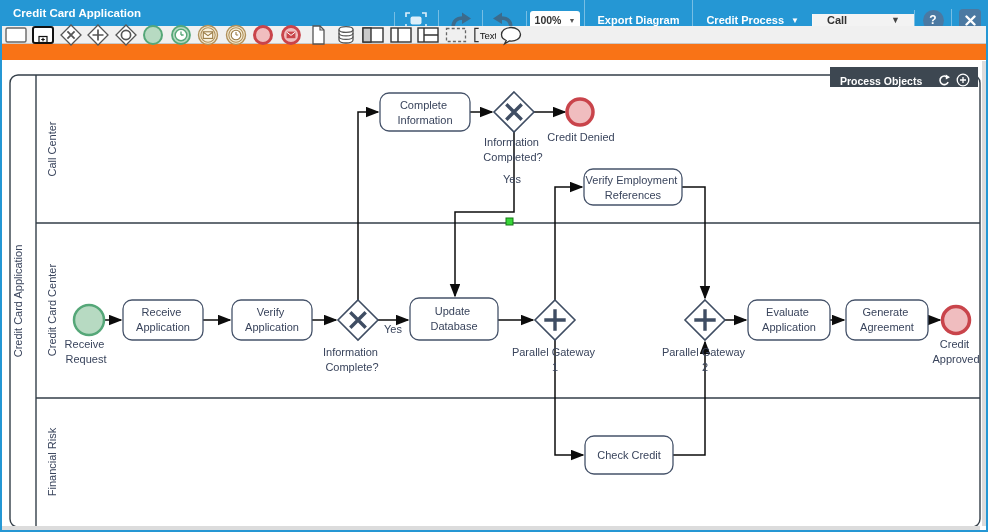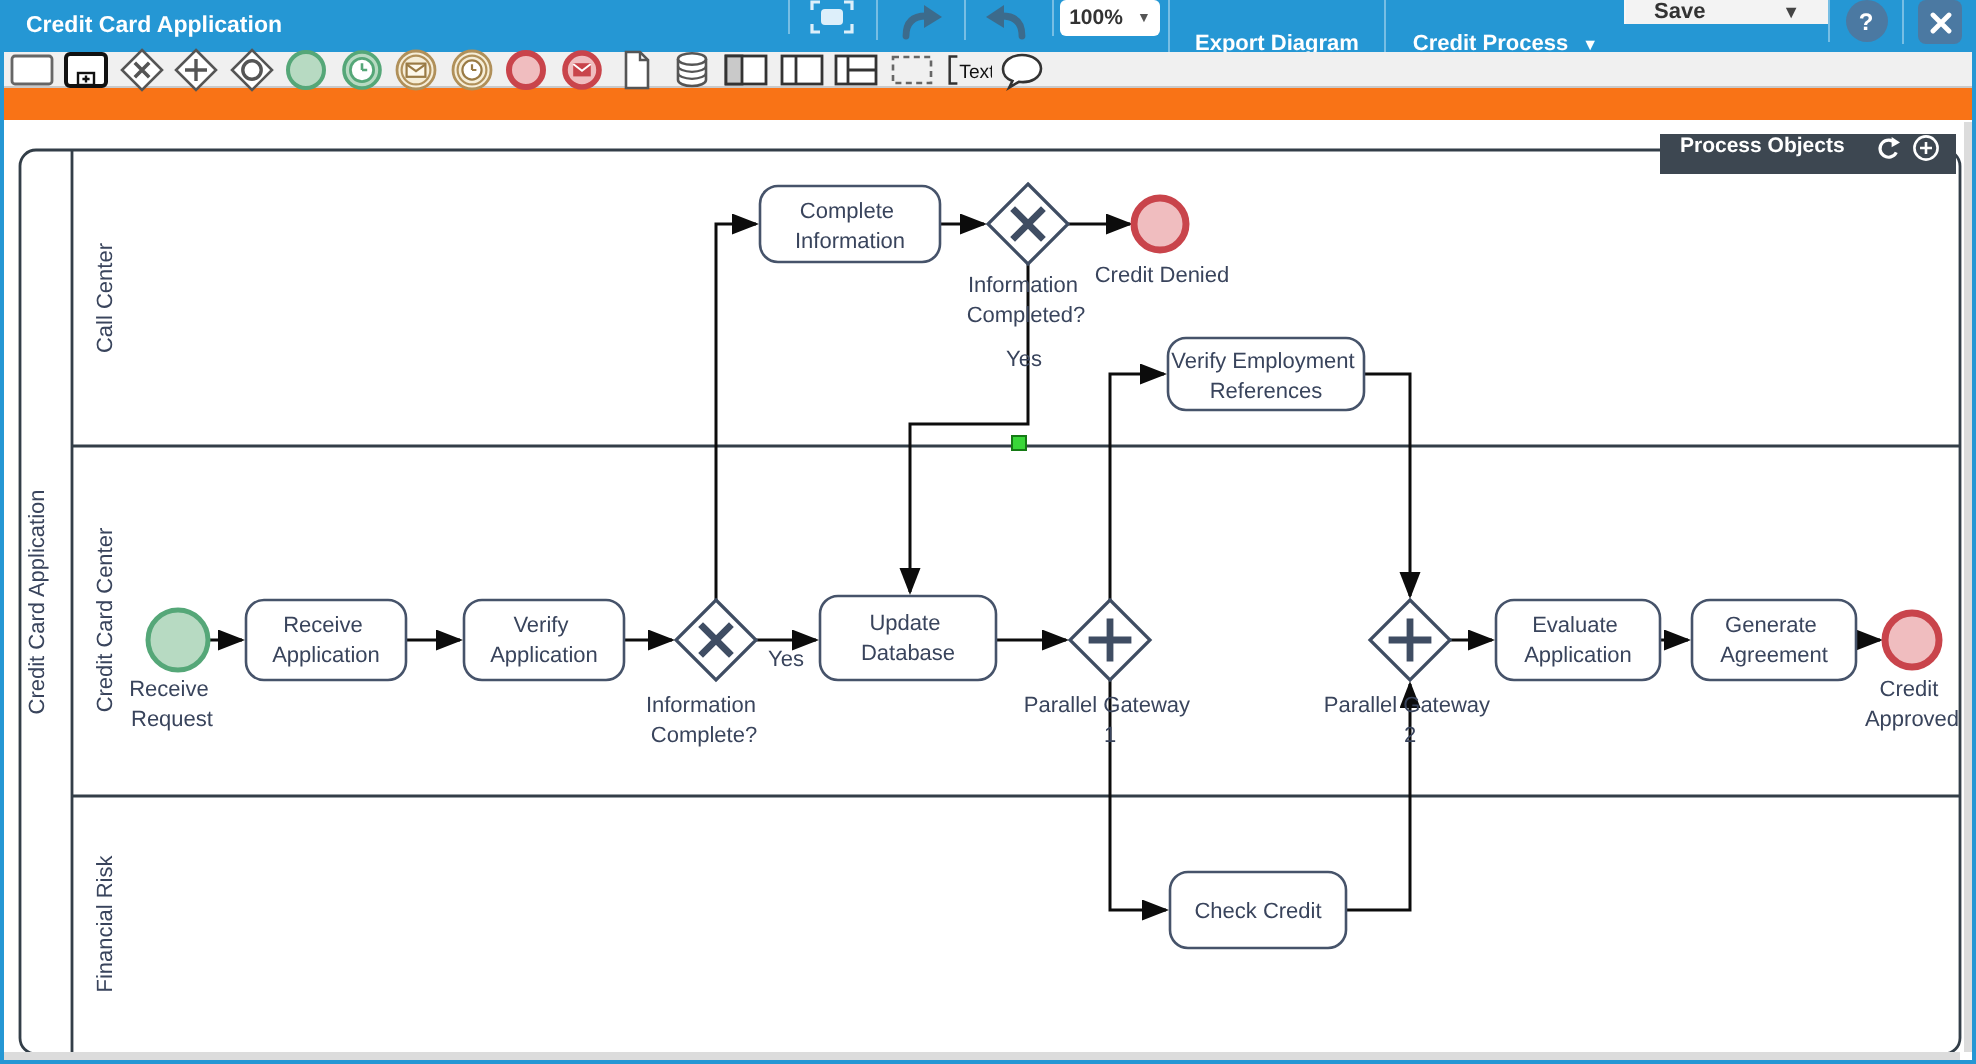--- a/index.html
+++ b/index.html
@@ -4,21 +4,21 @@
 <style>
   * { margin:0; padding:0; box-sizing:border-box; }
   html,body { width:988px; height:532px; overflow:hidden;
     font-family:"Liberation Sans", sans-serif; background:#fff; }
   #app { position:relative; width:988px; height:532px; background:#f97316; }
 
   
   .titlebar { position:absolute; left:0; top:0; width:988px; height:26px;
     background:#2597d4; display:flex; align-items:stretch; justify-content:space-between; z-index:40; }
   .win-title { color:#fff; font-weight:bold; font-size:11.5px; align-self:center; padding-left:13px; white-space:nowrap; }
-  .tb-controls { display:flex; align-items:flex-start; height:40px; }
+  .tb-controls { display:flex; align-items:center; height:40px; }
   .tb-cell { display:flex; align-items:center; justify-content:center;
     border-left:1px solid rgba(255,255,255,.38); color:#fff; font-weight:bold;
     font-size:11px; cursor:pointer; white-space:nowrap; }
   .tb-btn-text { padding:16px 13px; }
   .tb-icon-cell { width:44px; }
   .zoom-cell { width:58px; }
   .zoom-box { background:#fff; border-radius:3px; height:18px; display:flex;
     align-items:center; padding:0 5px; gap:7px; color:#333; font-weight:bold; font-size:10.5px; }
   .zoom-caret { font-size:7px; color:#555; }
   .drop-caret { font-size:8px; margin-left:7px; }
@@ -41,21 +41,21 @@
   .canvas { position:absolute; left:0; top:60px; width:988px; height:472px; background:#fff; }
   .lbl { font-size:11px; fill:#39445c; }
   .task { fill:#fff; stroke:#46536a; stroke-width:1.3; }
   .gw { fill:#fff; stroke:#3f4d63; stroke-width:1.6; }
   .gwsym { stroke:#3f4d63; stroke-width:3.4; fill:none; stroke-linecap:square; }
   .flow { fill:none; stroke:#0c0c0c; stroke-width:1.5; }
   .lanebrd { stroke:#333e48; stroke-width:1.4; fill:none; }
 
   
   .po-panel { position:absolute; left:830px; top:67px; width:148px; height:20px;
-    background:#3d4751; color:#fff; display:flex; align-items:flex-start; z-index:30; }
+    background:#3d4751; color:#fff; display:flex; align-items:flex-end; z-index:30; }
   .po-title { font-size:10.5px; font-weight:bold; padding-left:10px; flex:1; }
   .po-icons { display:flex; align-items:center; gap:6px; padding-right:8px; }
 
   
   .frame { position:absolute; left:0; top:0; width:988px; height:532px;
     border:2px solid #2597d4; border-top:none; pointer-events:none; z-index:60; }
   .v-scroll { position:absolute; right:2px; top:61px; width:4px; height:465px; background:#dcdcdc; z-index:20; }
   .h-scroll { position:absolute; left:2px; bottom:2px; width:978px; height:4px; background:#dcdcdc; z-index:20; }
 </style>
 </head>
@@ -91,21 +91,21 @@
         </div>
       </div>
       <div class="tb-cell tb-btn-text">
         <span>Export Diagram</span>
       </div>
       <div class="tb-cell tb-btn-text">
         <span>Credit Process</span>
         <span class="drop-caret">▼</span>
       </div>
       <div class="tb-cell save-cell">
-        <span>Save</span>
+        <span>Call</span>
         <span class="drop-caret">▼</span>
       </div>
       <div class="tb-cell help-cell">
         <div class="round-btn">
             <span>?</span>
           </div>
       </div>
       <div class="tb-cell close-cell">
         <div class="square-btn">
           <svg width="11" height="11" viewBox="0 0 11 11">

